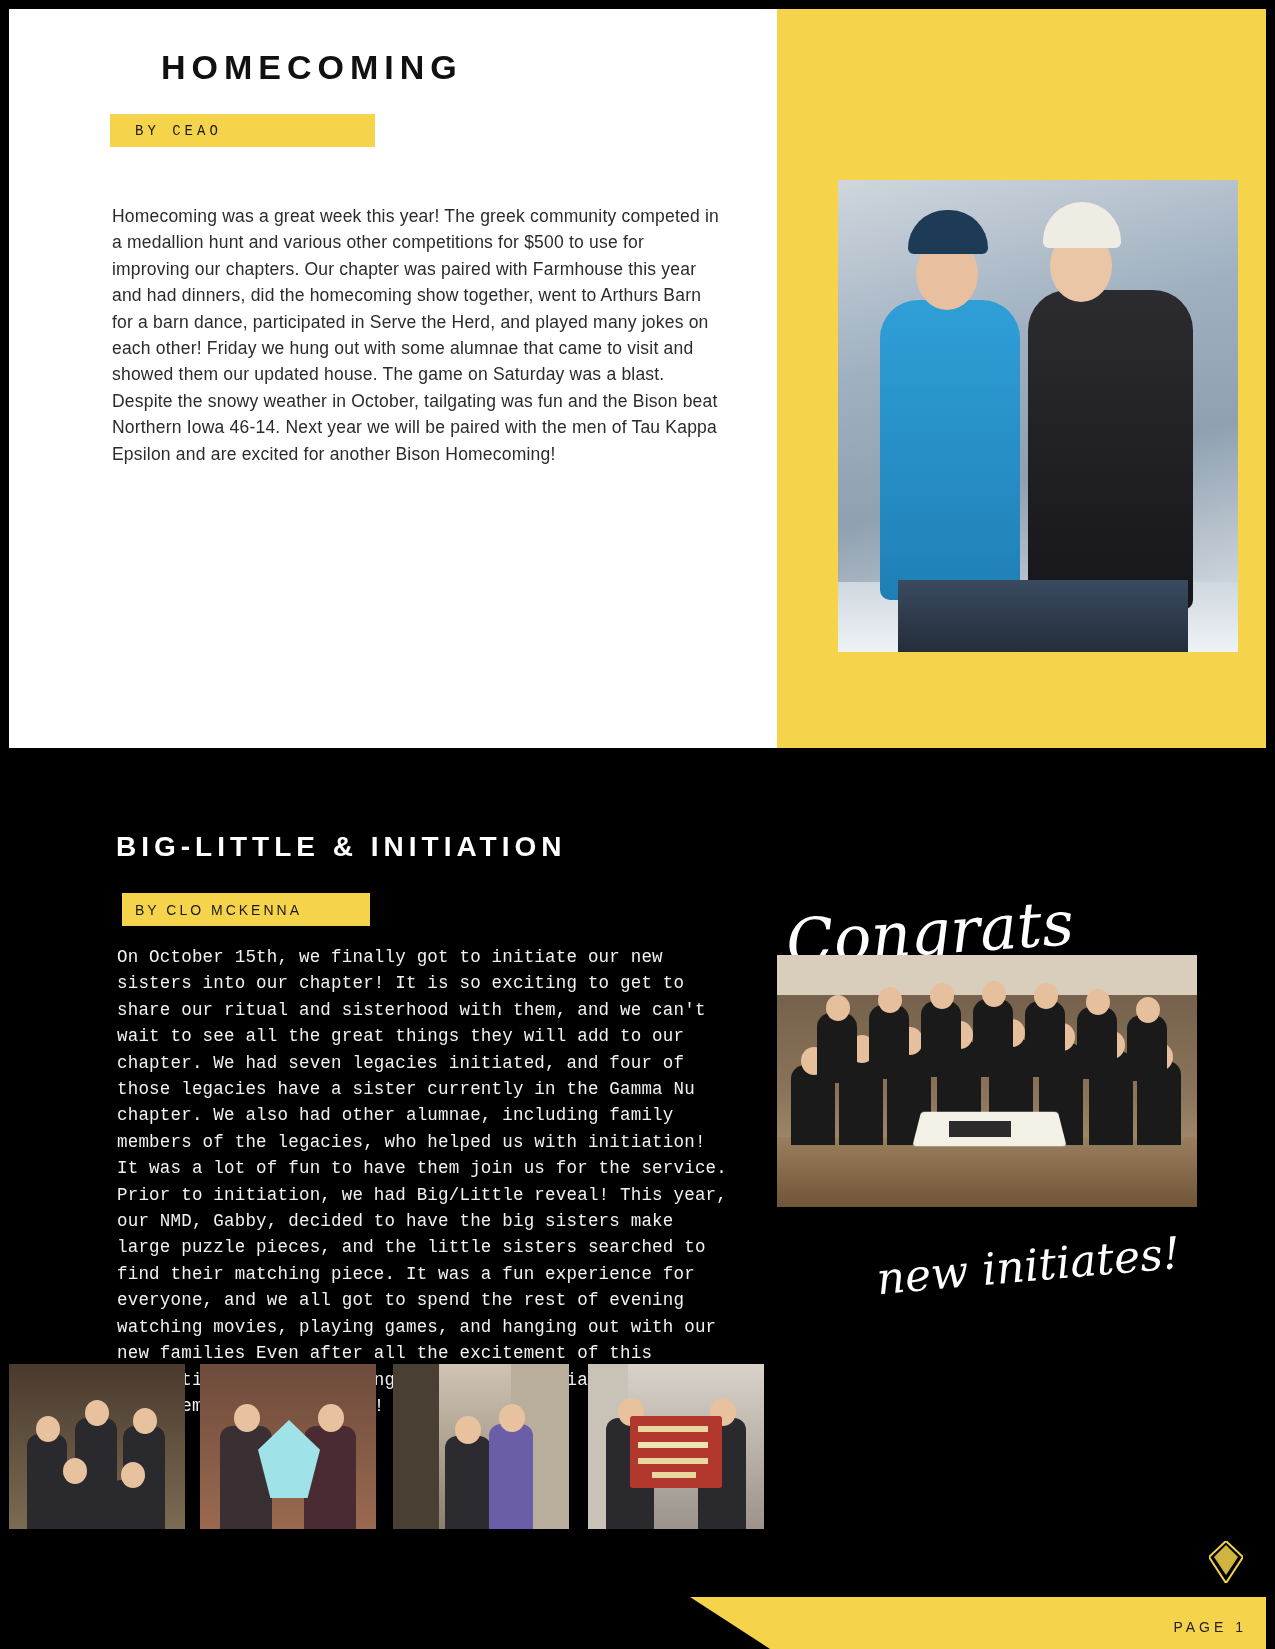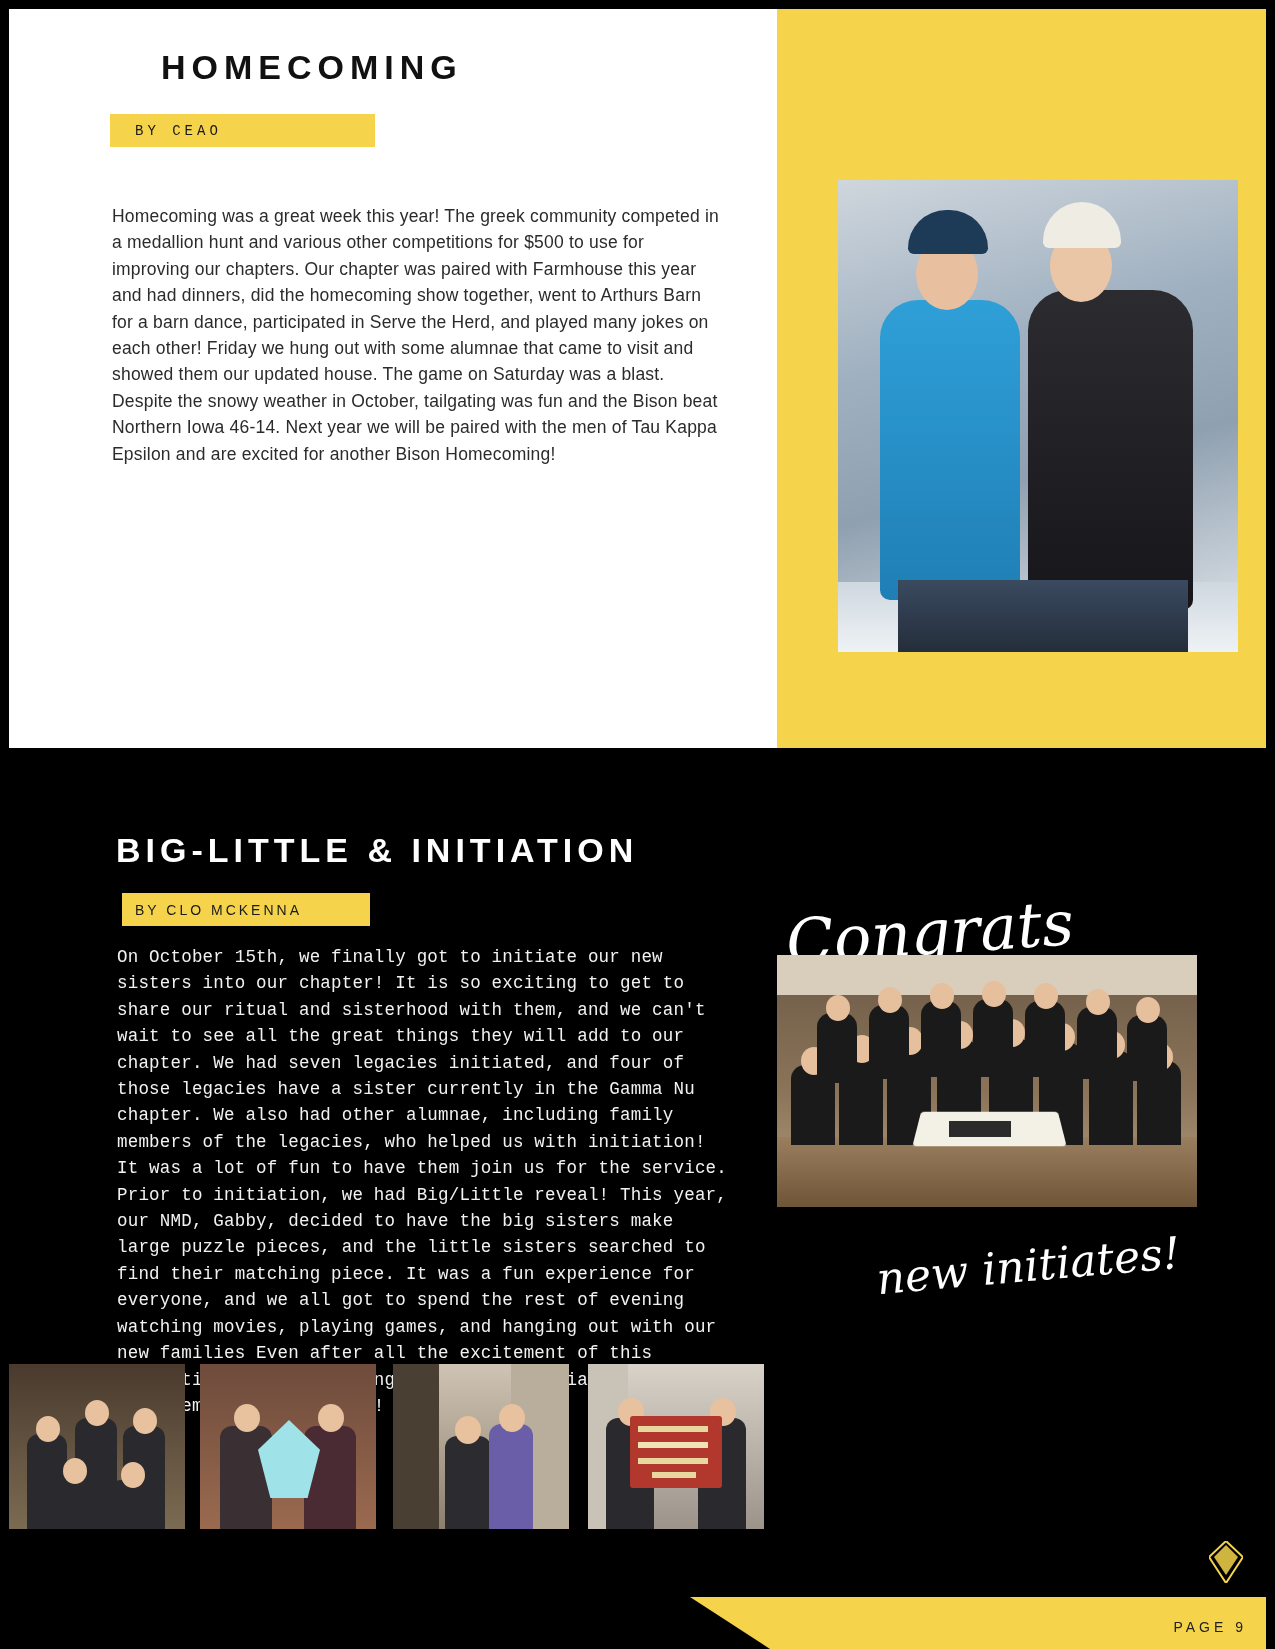--- a/index.html
+++ b/index.html
@@ -116,21 +116,21 @@
   
   .bottom {
     position: absolute;
     left: 0; top: 748px;
     width: 1275px; height: 901px;
     background: #000;
   }
   .title2 {
     position: absolute;
     left: 116px; top: 83px;
-    font-size: 34px;
+    font-size: 28px;
     font-weight: bold;
     letter-spacing: 5px;
     color: #ffffff;
   }
   .byline-box2 {
     position: absolute;
     left: 122px; top: 145px;
     width: 248px; height: 33px;
     background: #f5d44b;
     display:flex; align-items:center;
@@ -356,21 +356,21 @@
     <div class="sign">
       <div class="l" style="top:10px;"></div>
       <div class="l" style="top:26px; background:#efe2b4;"></div>
       <div class="l" style="top:42px;"></div>
       <div class="l" style="top:56px; width:44px; left:22px;"></div>
     </div>
   </div>
 
   <div class="footer-yellow"></div>
   <div class="footer-black-wedge"></div>
-  <div class="page-num">PAGE 9</div>
+  <div class="page-num">PAGE 1</div>
   <div class="diamond">
     <svg width="34" height="42" viewBox="0 0 34 42">
       <polygon points="17,0 34,16 17,42 0,16" fill="none" stroke="#f5d44b" stroke-width="2"></polygon>
       <polygon points="17,4 29,16 17,34 5,16" fill="#f5d44b" opacity="0.85"></polygon>
     </svg>
   </div>
 
   <div class="edge-black-top"></div>
   <div class="side-black-left"></div>
   <div class="edge-black-right"></div>

